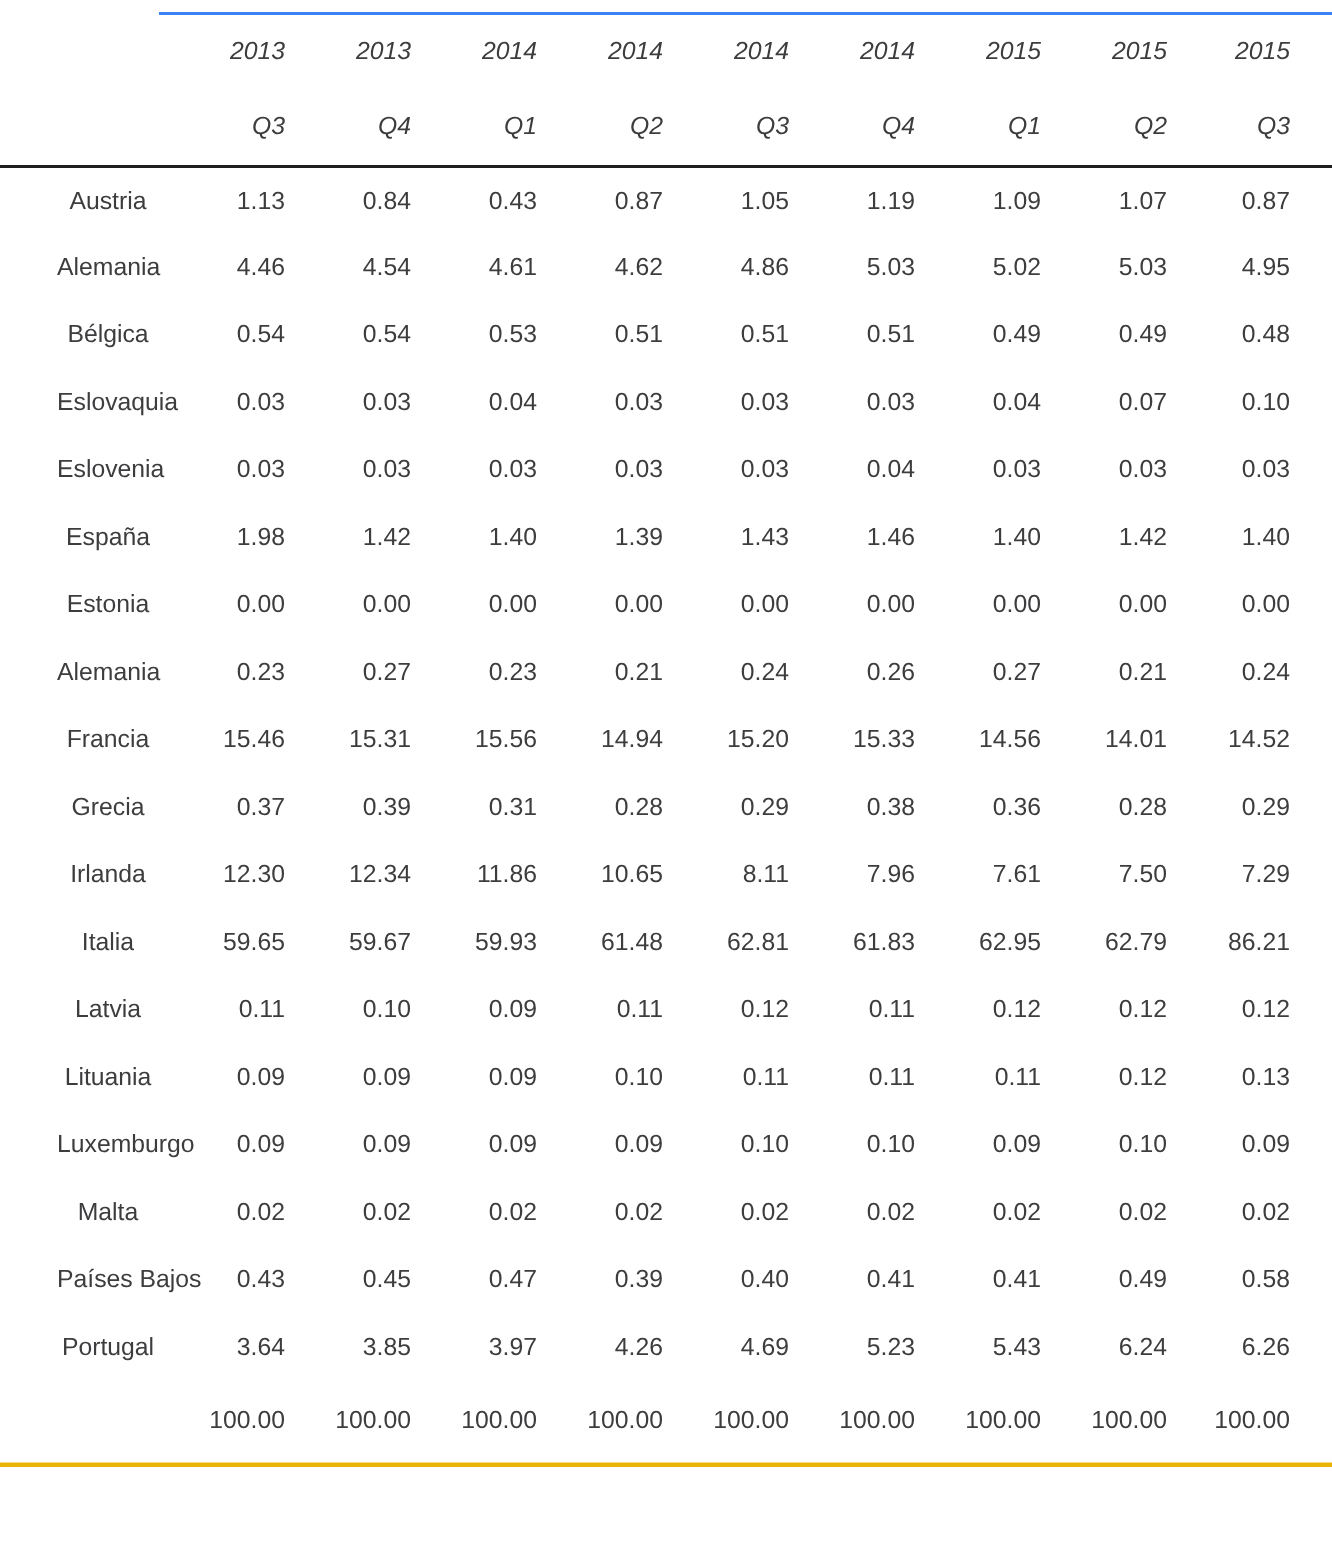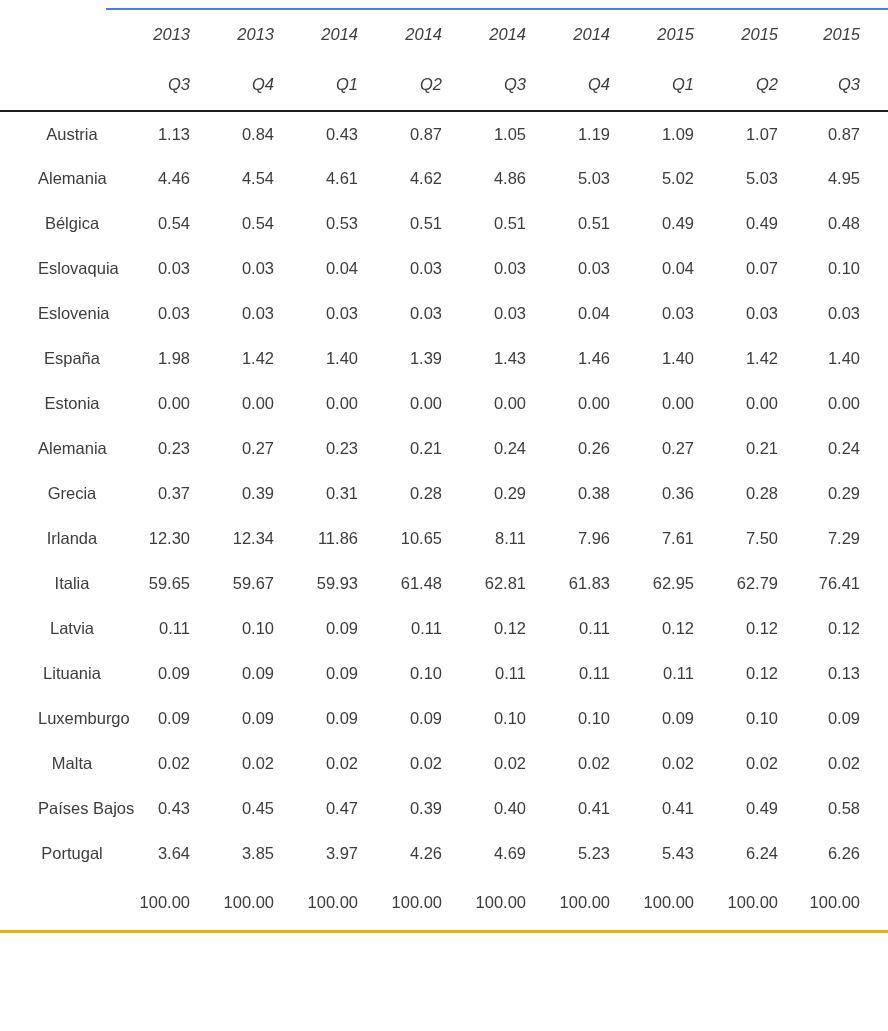--- a/index.html
+++ b/index.html
@@ -193,20 +193,32 @@
           <td class="num">0.27</td>
           <td class="num">0.23</td>
           <td class="num">0.21</td>
           <td class="num">0.24</td>
           <td class="num">0.26</td>
           <td class="num">0.27</td>
           <td class="num">0.21</td>
           <td class="num last">0.24</td>
         </tr>
         <tr>
+          <th class="rowlabel">Francia</th>
+          <td class="num">15.46</td>
+          <td class="num">15.31</td>
+          <td class="num">15.56</td>
+          <td class="num">14.94</td>
+          <td class="num">15.20</td>
+          <td class="num">15.33</td>
+          <td class="num">14.56</td>
+          <td class="num">14.01</td>
+          <td class="num last">14.52</td>
+        </tr>
+        <tr>
           <th class="rowlabel">Grecia</th>
           <td class="num">0.37</td>
           <td class="num">0.39</td>
           <td class="num">0.31</td>
           <td class="num">0.28</td>
           <td class="num">0.29</td>
           <td class="num">0.38</td>
           <td class="num">0.36</td>
           <td class="num">0.28</td>
           <td class="num last">0.29</td>
@@ -226,21 +238,21 @@
         <tr>
           <th class="rowlabel">Italia</th>
           <td class="num">59.65</td>
           <td class="num">59.67</td>
           <td class="num">59.93</td>
           <td class="num">61.48</td>
           <td class="num">62.81</td>
           <td class="num">61.83</td>
           <td class="num">62.95</td>
           <td class="num">62.79</td>
-          <td class="num last">76.41</td>
+          <td class="num last">86.21</td>
         </tr>
         <tr>
           <th class="rowlabel">Latvia</th>
           <td class="num">0.11</td>
           <td class="num">0.10</td>
           <td class="num">0.09</td>
           <td class="num">0.11</td>
           <td class="num">0.12</td>
           <td class="num">0.11</td>
           <td class="num">0.12</td>

